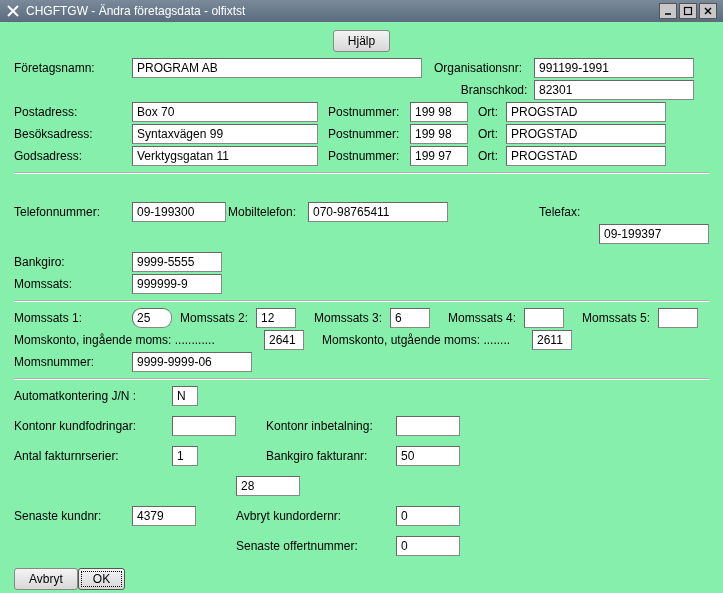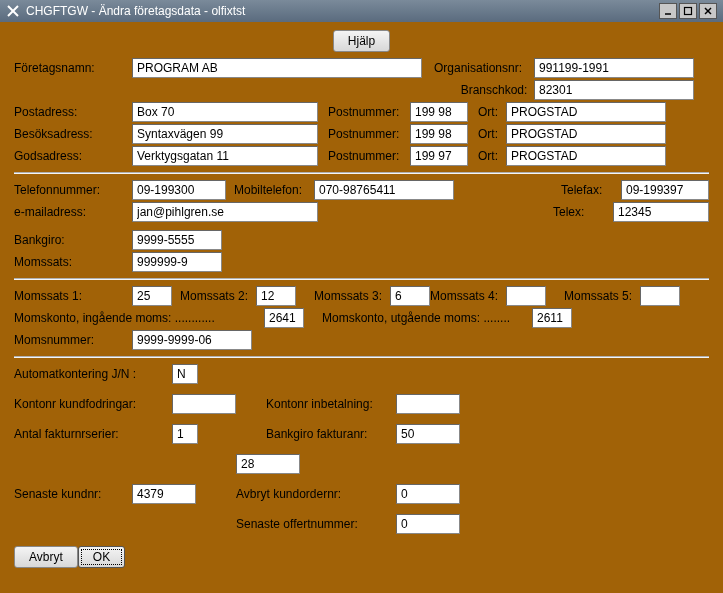--- a/index.html
+++ b/index.html
@@ -26,21 +26,21 @@
 .titlebar .title { flex: 1; font-size: 12px; }
 .titlebar .winbtns { display: flex; gap: 2px; }
 .titlebar .winbtn {
   width: 18px; height: 16px;
   background: #c8c8c8;
   border: 1px solid #555;
   display: flex; align-items: center; justify-content: center;
   font-size: 10px; color: #000;
 }
 .content {
-  background: #a16207;
+  background: #86efac;
   padding: 8px 14px 10px 14px;
   height: calc(593px - 22px);
 }
 .row { display: flex; align-items: center; margin-bottom: 2px; }
 .lbl { color: #000; font-size: 12px; }
 .inp {
   background: #fff;
   border: 1px solid #888;
   border-top-color: #666;
   border-left-color: #666;
@@ -143,52 +143,46 @@
     <input class="inp" style="width: 58px;" value="199 97">
     <span class="lbl" style="margin-left:10px;width:28px">Ort:</span>
     <input class="inp" style="width: 160px;" value="PROGSTAD">
   </div>
 
   <hr class="sep">
 
   <div class="row">
     <span class="lbl" style="width:118px">Telefonnummer:</span>
     <input class="inp" style="width: 94px;" value="09-199300">
-    <span class="lbl" style="margin-left:8px;width:80px">Mobiltelefon:</span>
+    <span class="lbl" style="margin-left:2px;width:80px">Mobiltelefon:</span>
     <input class="inp" style="width: 140px;" value="070-98765411">
     <span class="lbl" style="margin-left:auto;width:60px">Telefax:</span>
-    <input class="inp" style="width: 88px;" value="09-199397">
-  </div>
-  <div class="row">
-    <span class="lbl" style="width:118px">e-mailadress:</span>
-    <input class="inp" style="width: 186px;" value="jan@pihlgren.se">
-    <span class="lbl" style="margin-left:auto;width:60px">Telex:</span>
-    <input class="inp" style="width: 96px;" value="12345">
+    <input class="inp" style="width: 110px; margin-top: 44px;" value="09-199397">
   </div>
 
   <div style="height:6px"></div>
   <div class="row">
     <span class="lbl" style="width:118px">Bankgiro:</span>
     <input class="inp" style="width: 90px;" value="9999-5555">
   </div>
   <div class="row">
     <span class="lbl" style="width:118px">Momssats:</span>
     <input class="inp" style="width: 90px;" value="999999-9">
   </div>
 
   <hr class="sep">
 
   <div class="row">
     <span class="lbl" style="width:118px">Momssats 1:</span>
-    <input class="inp" style="width: 40px;" value="25">
+    <input class="inp" style="width: 40px; border-radius: 9px;" value="25">
     <span class="lbl" style="margin-left:8px">Momssats 2:</span>
     <input class="inp" style="width: 40px; margin-left: 8px;" value="12">
     <span class="lbl" style="margin-left:18px">Momssats 3:</span>
     <input class="inp" style="width: 40px; margin-left: 8px;" value="6">
-    <span class="lbl" style="">Momssats 4:</span>
+    <span class="lbl" style="margin-left:18px">Momssats 4:</span>
     <input class="inp" style="width: 40px; margin-left: 8px;" value="">
     <span class="lbl" style="margin-left:18px">Momssats 5:</span>
     <input class="inp" style="width: 40px; margin-left: 8px;" value="">
   </div>
   <div class="row">
     <span class="lbl" style="width:250px">Momskonto, ingående moms: ............</span>
     <input class="inp" style="width: 40px;" value="2641">
     <span class="lbl" style="margin-left:18px;width:210px">Momskonto, utgående moms: ........</span>
     <input class="inp" style="width: 40px;" value="2611">
   </div>

